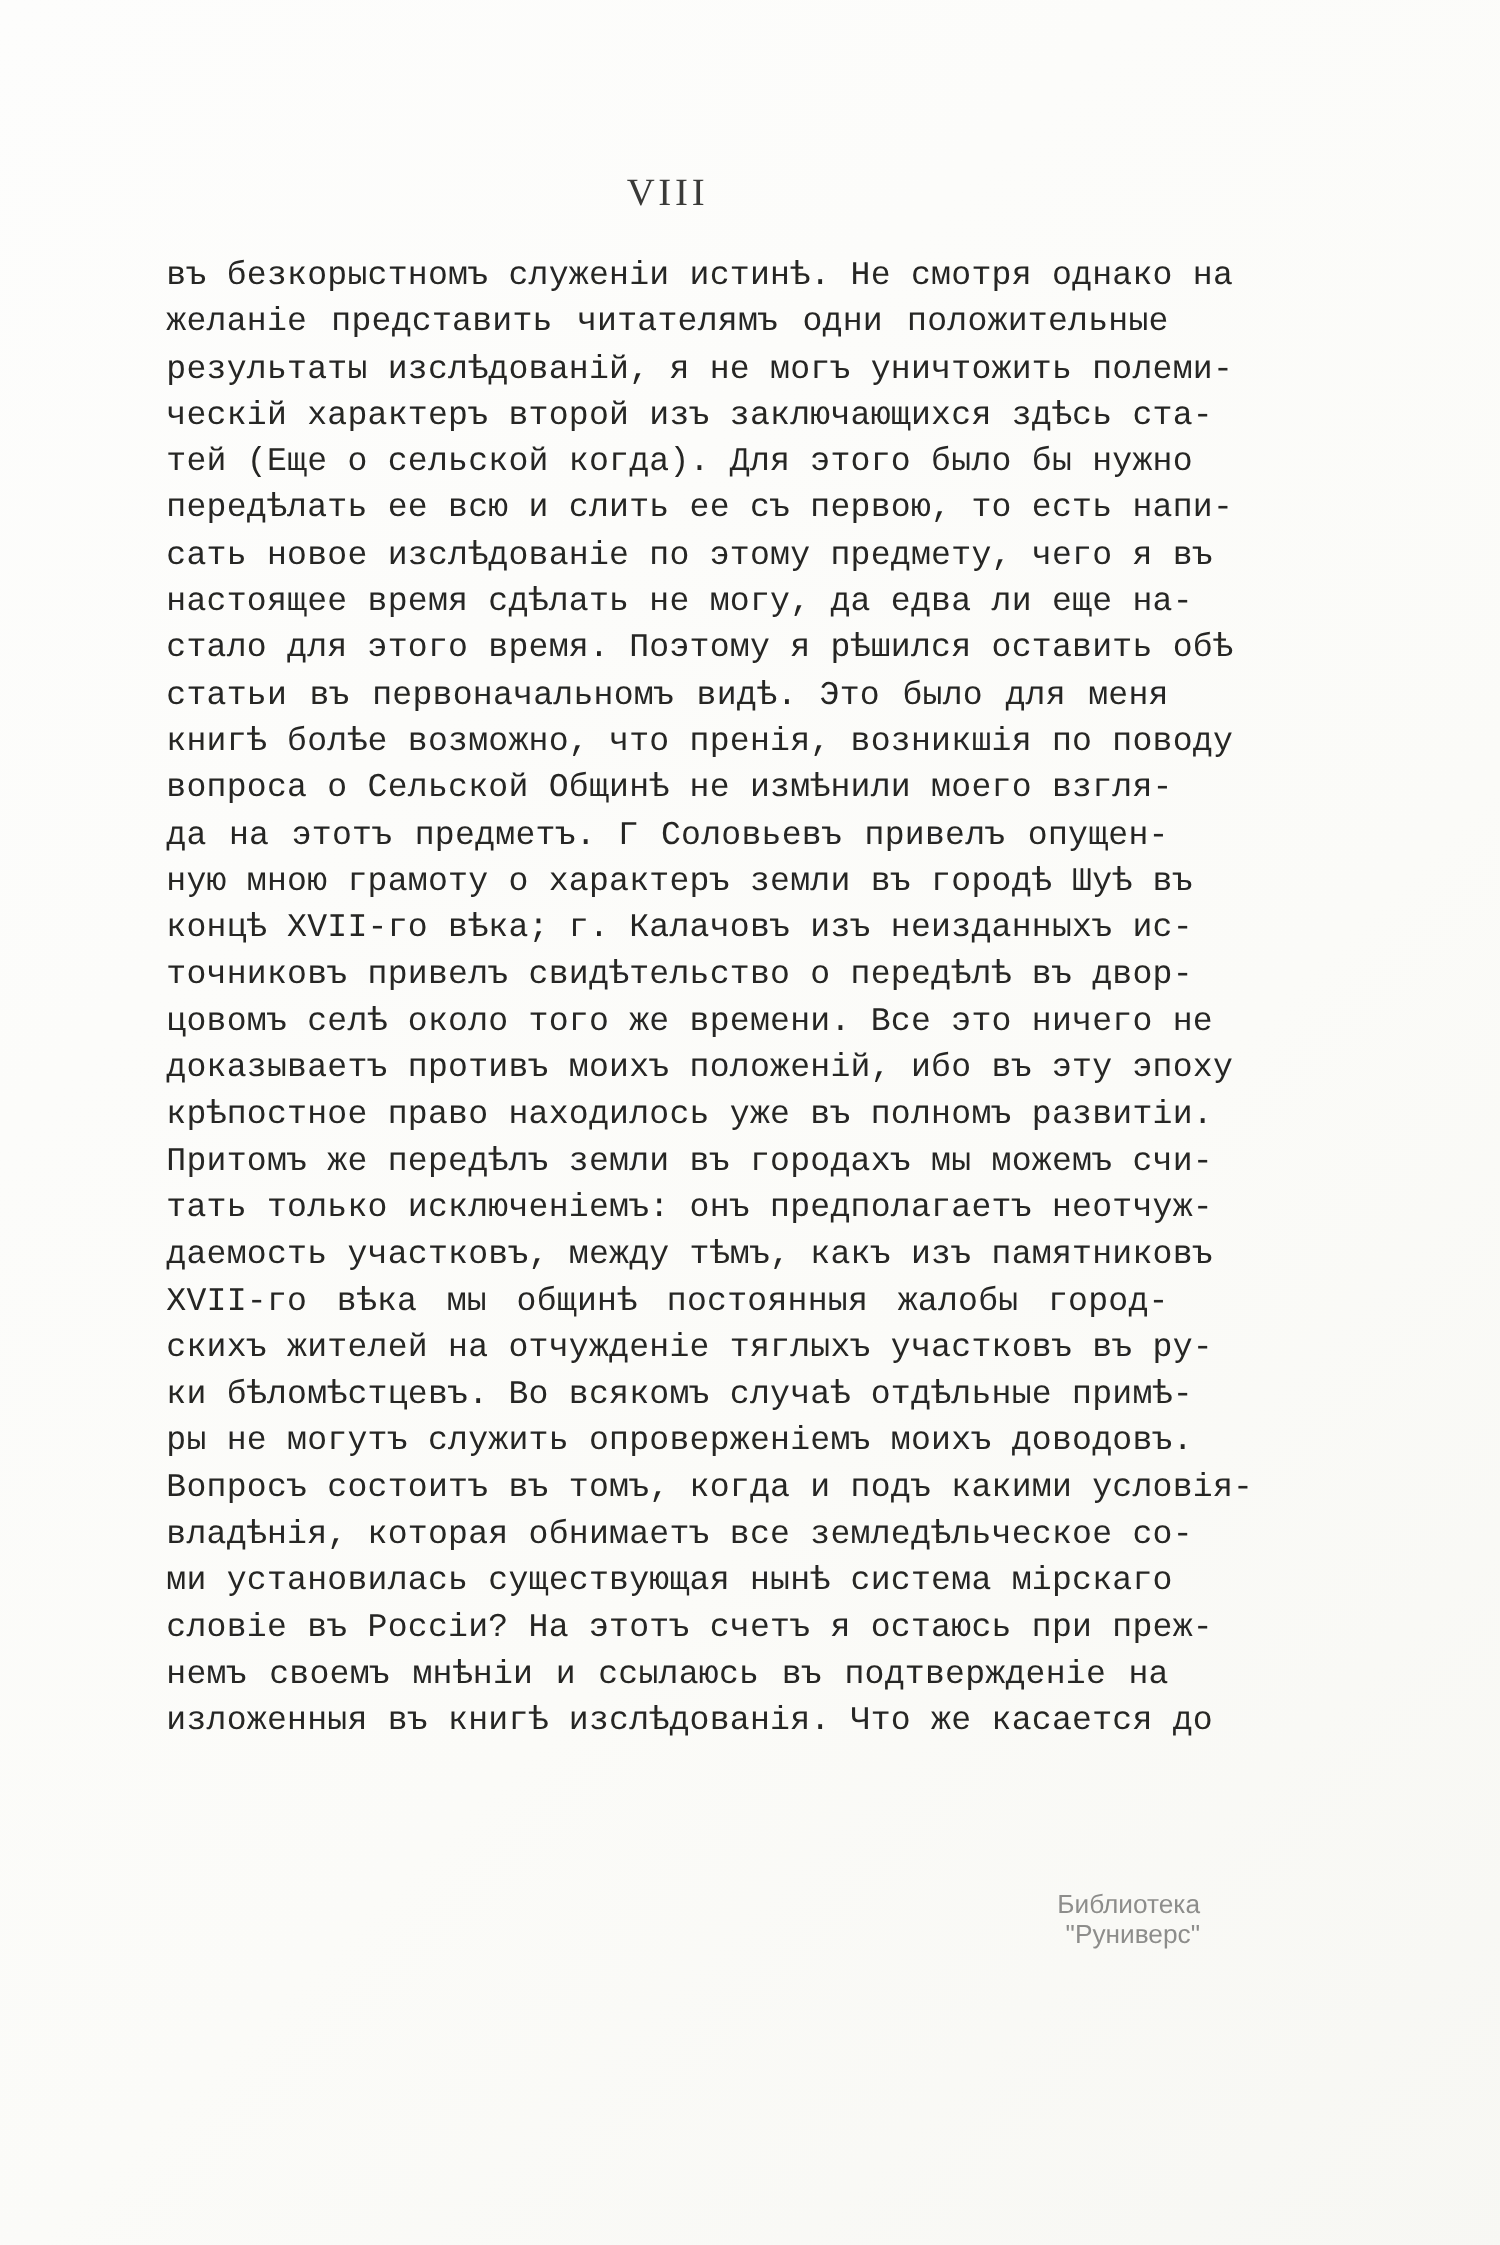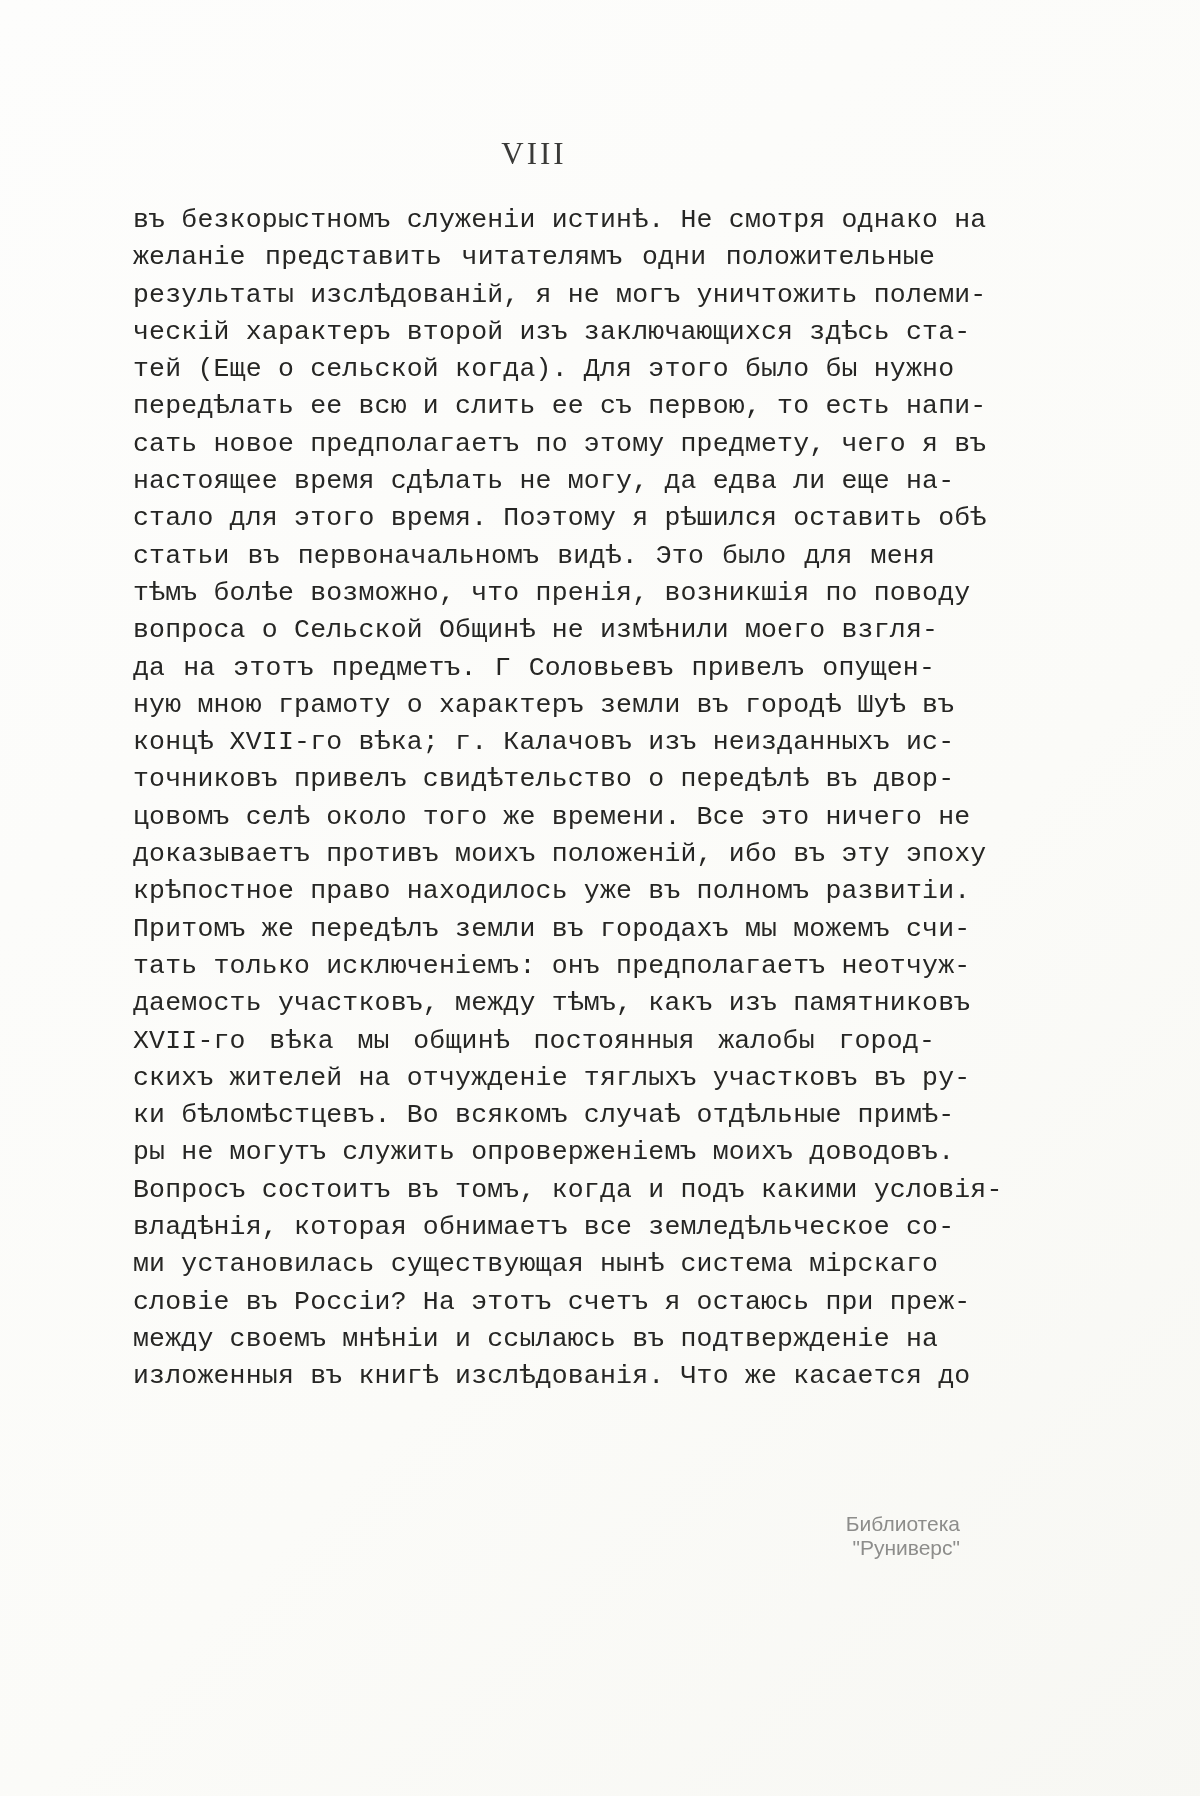--- a/index.html
+++ b/index.html
@@ -64,42 +64,42 @@
 <div class="page">
   <div class="page-header">VIII</div>
 
   <div class="text-block">
       <div class="text-line">въ безкорыстномъ служеніи истинѣ. Не смотря однако на</div>
       <div class="text-line">желаніе представить читателямъ одни положительные</div>
       <div class="text-line">результаты изслѣдованій, я не могъ уничтожить полеми-</div>
       <div class="text-line">ческій характеръ второй изъ заключающихся здѣсь ста-</div>
       <div class="text-line">тей (Еще о сельской когда). Для этого было бы нужно</div>
       <div class="text-line">передѣлать ее всю и слить ее съ первою, то есть напи-</div>
-      <div class="text-line">сать новое предполагаетъ по этому предмету, чего я въ</div>
+      <div class="text-line">сать новое изслѣдованіе по этому предмету, чего я въ</div>
       <div class="text-line">настоящее время сдѣлать не могу, да едва ли еще на-</div>
       <div class="text-line">стало для этого время. Поэтому я рѣшился оставить обѣ</div>
       <div class="text-line">статьи въ первоначальномъ видѣ. Это было для меня</div>
-      <div class="text-line">тѣмъ болѣе возможно, что пренія, возникшія по поводу</div>
+      <div class="text-line">книгѣ болѣе возможно, что пренія, возникшія по поводу</div>
       <div class="text-line">вопроса о Сельской Общинѣ не измѣнили моего взгля-</div>
       <div class="text-line">да на этотъ предметъ. Г Соловьевъ привелъ опущен-</div>
       <div class="text-line">ную мною грамоту о характеръ земли въ городѣ Шуѣ въ</div>
       <div class="text-line">концѣ XVII-го вѣка; г. Калачовъ изъ неизданныхъ ис-</div>
       <div class="text-line">точниковъ привелъ свидѣтельство о передѣлѣ въ двор-</div>
       <div class="text-line">цовомъ селѣ около того же времени. Все это ничего не</div>
       <div class="text-line">доказываетъ противъ моихъ положеній, ибо въ эту эпоху</div>
       <div class="text-line">крѣпостное право находилось уже въ полномъ развитіи.</div>
       <div class="text-line">Притомъ же передѣлъ земли въ городахъ мы можемъ счи-</div>
       <div class="text-line">тать только исключеніемъ: онъ предполагаетъ неотчуж-</div>
       <div class="text-line">даемость участковъ, между тѣмъ, какъ изъ памятниковъ</div>
       <div class="text-line">XVII-го вѣка мы общинѣ постоянныя жалобы город-</div>
       <div class="text-line">скихъ жителей на отчужденіе тяглыхъ участковъ въ ру-</div>
       <div class="text-line">ки бѣломѣстцевъ. Во всякомъ случаѣ отдѣльные примѣ-</div>
       <div class="text-line">ры не могутъ служить опроверженіемъ моихъ доводовъ.</div>
       <div class="text-line">Вопросъ состоитъ въ томъ, когда и подъ какими условія-</div>
       <div class="text-line">владѣнія, которая обнимаетъ все земледѣльческое со-</div>
       <div class="text-line">ми установилась существующая нынѣ система мірскаго</div>
       <div class="text-line">словіе въ Россіи? На этотъ счетъ я остаюсь при преж-</div>
-      <div class="text-line">между своемъ мнѣніи и ссылаюсь въ подтвержденіе на</div>
+      <div class="text-line">немъ своемъ мнѣніи и ссылаюсь въ подтвержденіе на</div>
       <div class="text-line">изложенныя въ книгѣ изслѣдованія. Что же касается до</div>
     </div>
 
   <div class="watermark">Библиотека "Руниверс"</div>
 </div>
 
 </body></html>

